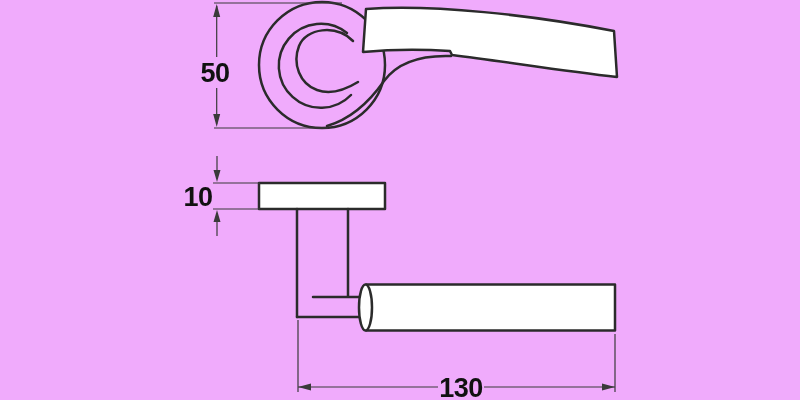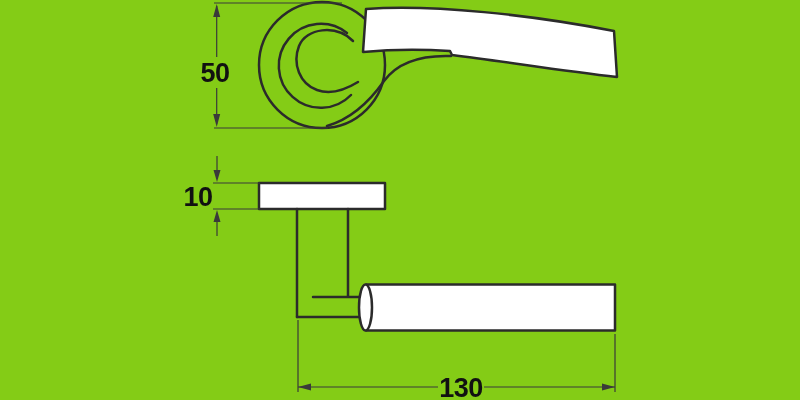--- a/index.html
+++ b/index.html
@@ -2,21 +2,21 @@
 <html><head>
 <meta charset="utf-8">
 <style>
   html,body{margin:0;padding:0;}
   body{
     width:800px;height:400px;
     background:#ffffff;
     font-family:"Liberation Sans", sans-serif;
     overflow:hidden;
   }
-  .stage{position:relative;width:800px;height:400px;background:#84cc16;}
+  .stage{position:relative;width:800px;height:400px;background:#f0abfc;}
   svg{display:block;}
   .outline{fill:none;stroke:#2b2b2b;stroke-width:2.5;stroke-linecap:round;stroke-linejoin:round;}
   .outline-filled{fill:#ffffff;stroke:#2b2b2b;stroke-width:2.5;stroke-linejoin:round;}
   .dimline{fill:none;stroke:#3a3a3a;stroke-width:1.2;}
   .arrow{fill:#3a3a3a;stroke:none;}
   .dimtext{
     fill:#111111;
     font-family:"Liberation Sans", sans-serif;
     font-weight:bold;
     font-size:27px;

